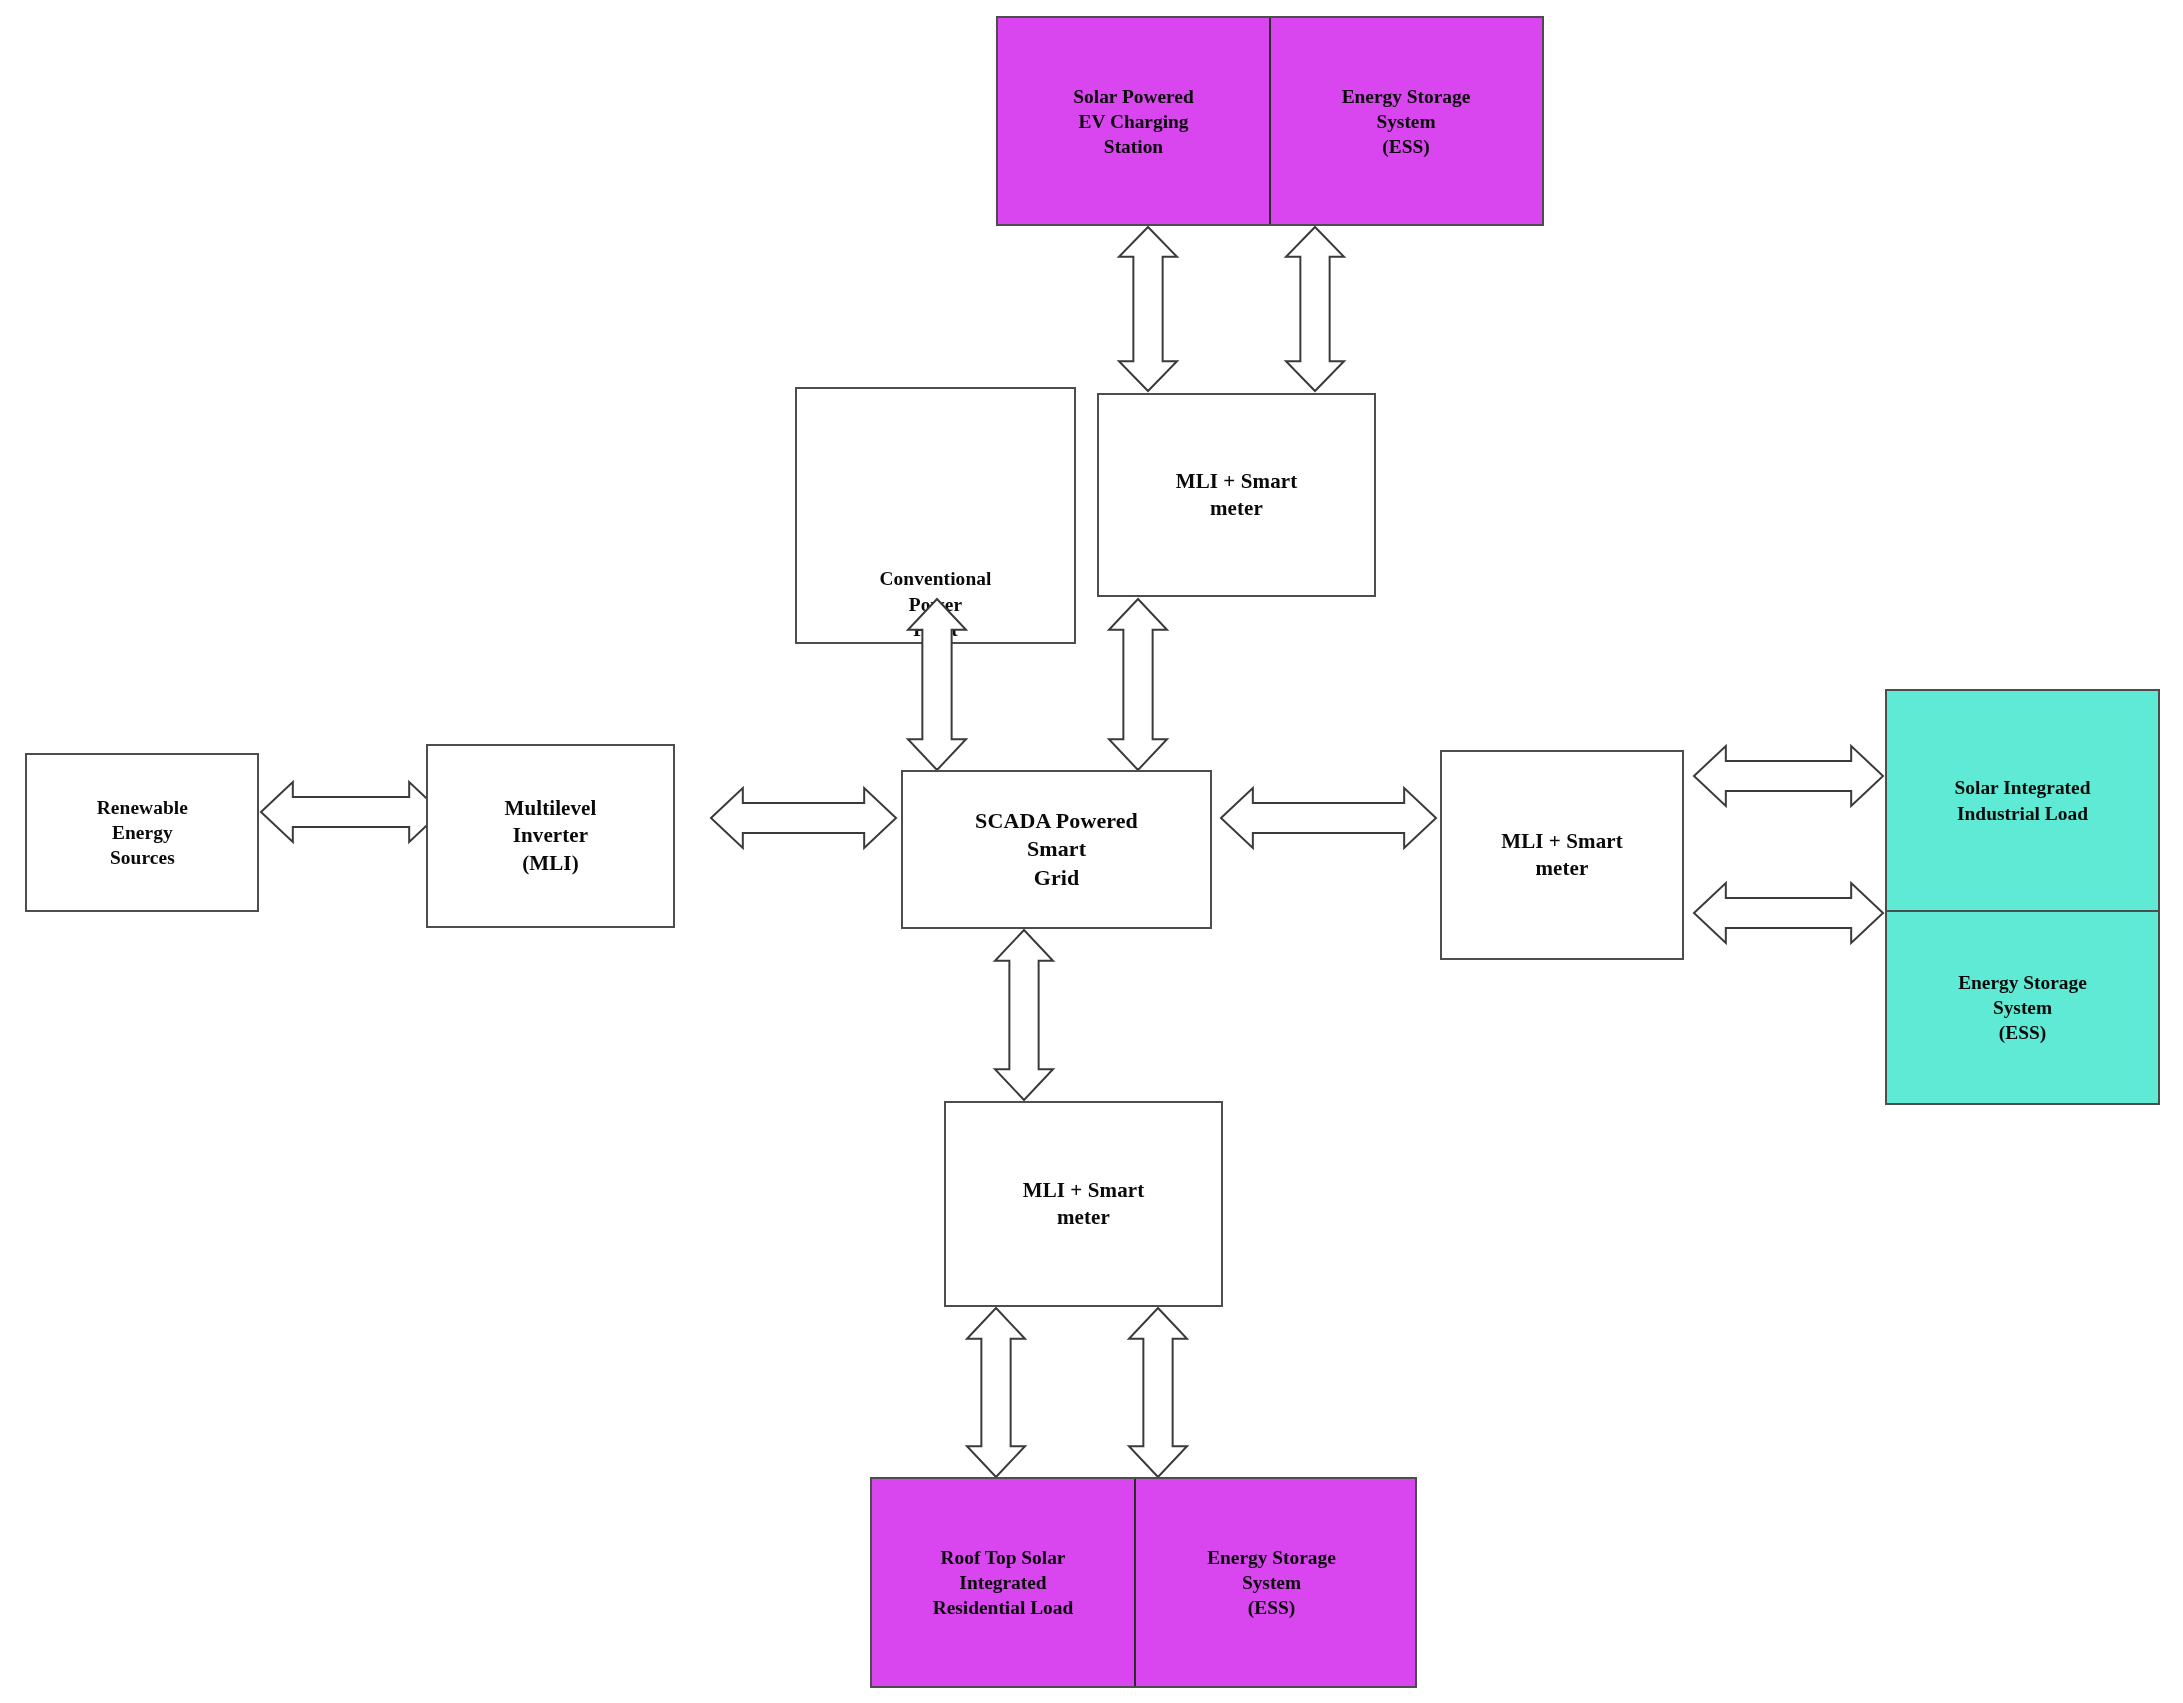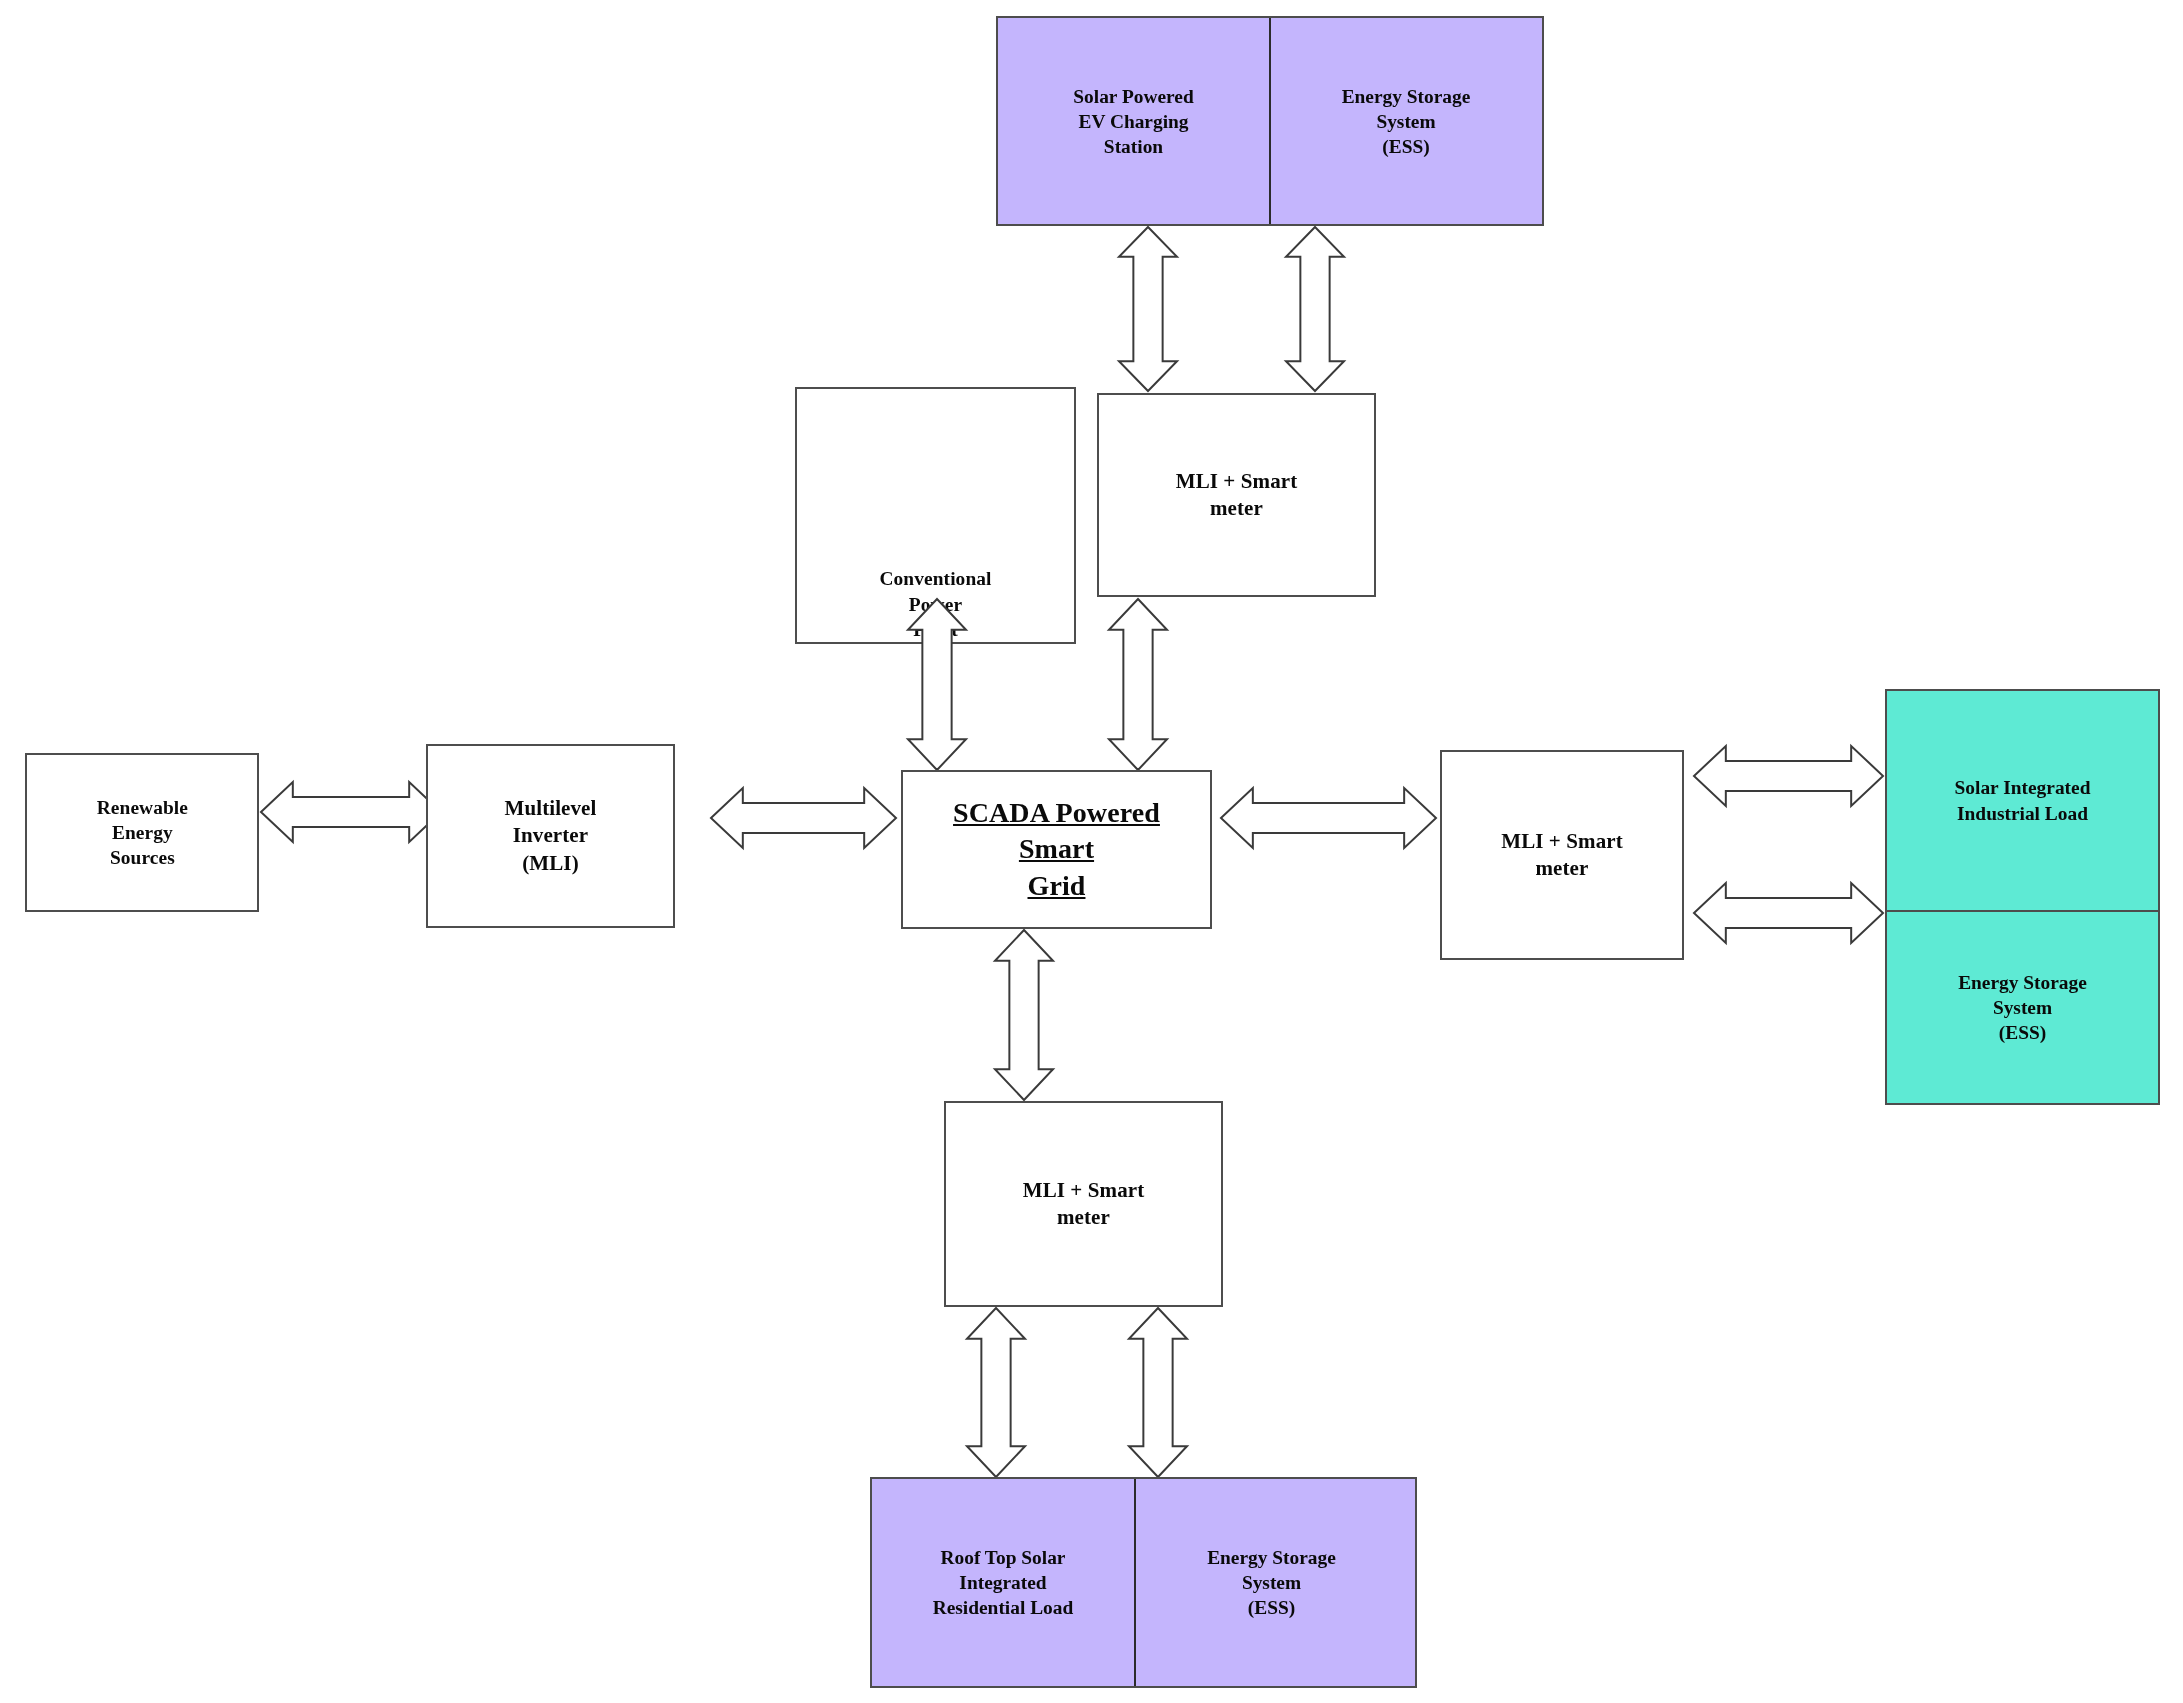--- a/index.html
+++ b/index.html
@@ -31,21 +31,21 @@
     line-height:1.30;
     letter-spacing:0.1px;
     white-space:pre-line;
     padding:0 5px;
   }
   
   .split-h{
     position:absolute;
     box-sizing:border-box;
     border:2.5px solid #4d4d4d;
-    background:#c4b5fd;
+    background:#d946ef;
     display:flex;
   }
   .split-h > .cell{
     flex:0 0 auto;
     box-sizing:border-box;
     display:flex;
     align-items:center;
     justify-content:center;
     text-align:center;
   }
@@ -154,21 +154,21 @@
 (MLI)</span>
   </div>
 
   <div class="arrow" style="left:709px; top:786px; width:189px; height:64px;">
     <svg viewBox="0 0 380 128" preserveAspectRatio="none">
       <polygon points="4,64 68,4 68,34 312,34 312,4 376,64 312,124 312,94 68,94 68,124"></polygon>
     </svg>
   </div>
 
   <div class="node" style="left:901px; top:770px; width:311px; height:159px;">
-    <span class="label" style="font-size:28px;text-decoration:underline;">SCADA Powered
+    <span class="label" style="font-size:22px;">SCADA Powered
 Smart
 Grid</span>
   </div>
 
   <div class="arrow" style="left:1219px; top:786px; width:219px; height:64px;">
     <svg viewBox="0 0 440 128" preserveAspectRatio="none">
       <polygon points="4,64 68,4 68,34 372,34 372,4 436,64 372,124 372,94 68,94 68,124"></polygon>
     </svg>
   </div>
 

